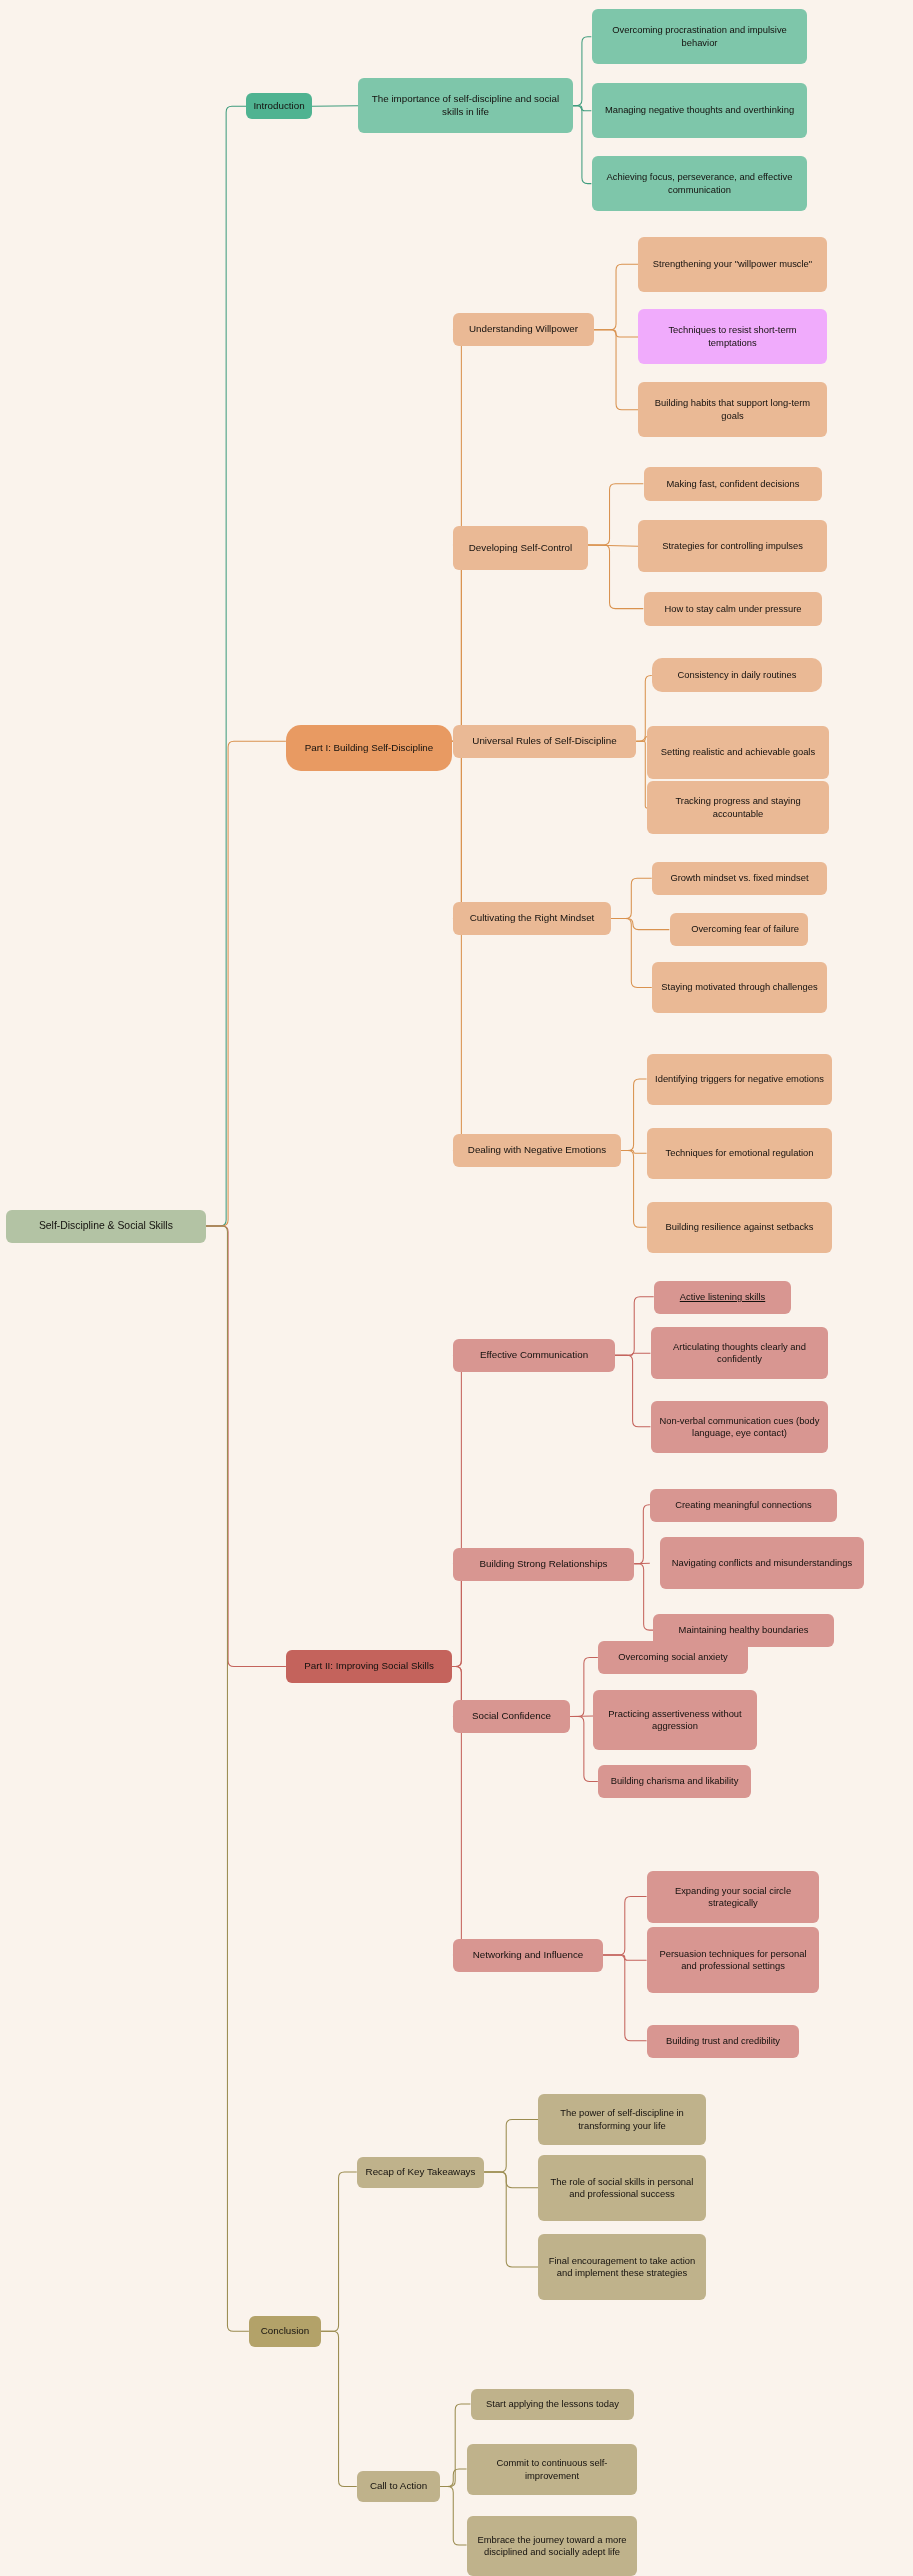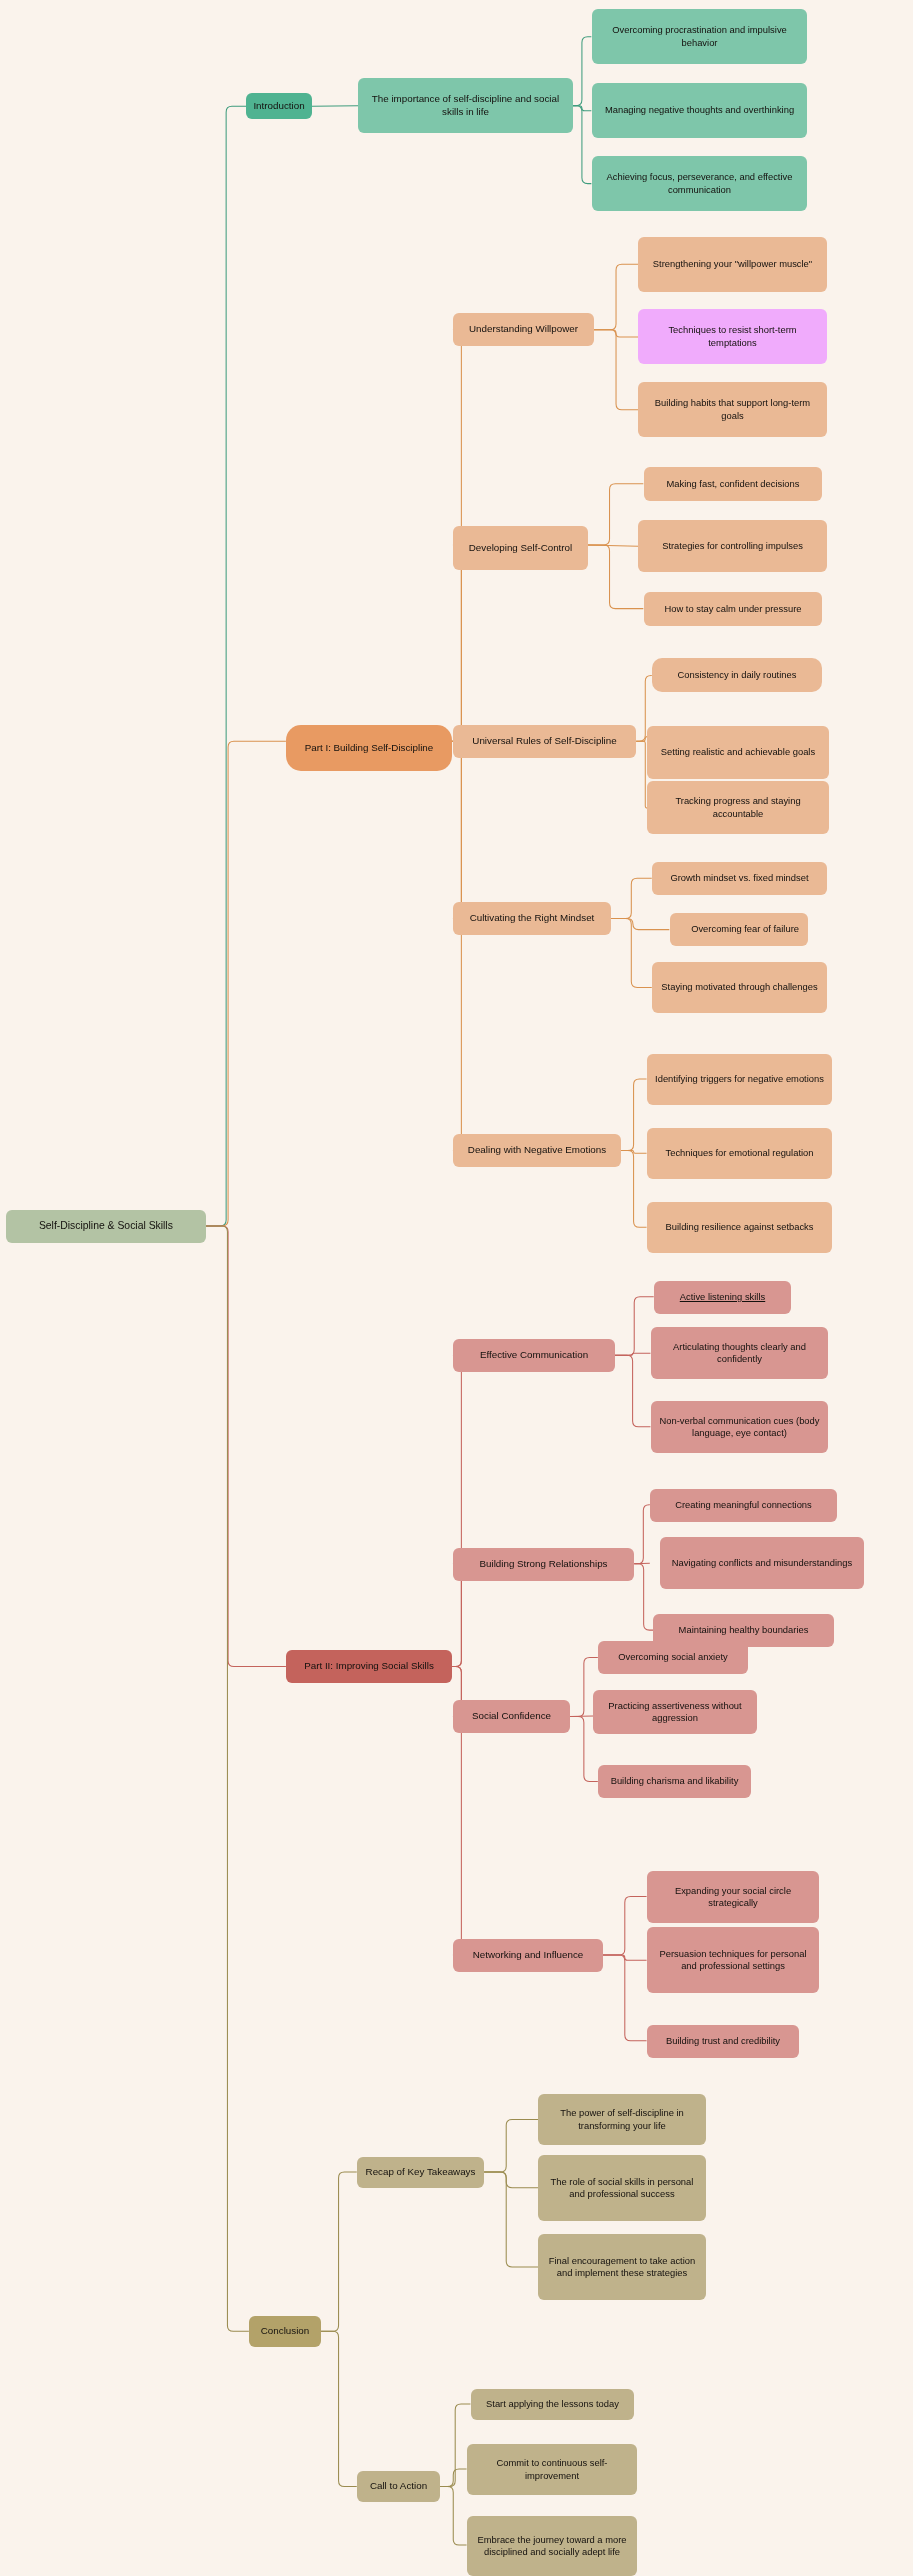--- a/index.html
+++ b/index.html
@@ -131,21 +131,21 @@
       <div class="node lvl-2" style="left: 453px; top: 1339px; width: 162px; height: 32.5px; background: rgb(216, 150, 145);">Effective Communication</div>
       <div class="node lvl-3" style="left: 654px; top: 1281px; width: 137px; height: 32.5px; background: rgb(216, 150, 145); text-decoration: underline;">Active listening skills</div>
       <div class="node lvl-3" style="left: 651px; top: 1327px; width: 177px; height: 52px; background: rgb(216, 150, 145);">Articulating thoughts clearly and confidently</div>
       <div class="node lvl-3" style="left: 651px; top: 1401px; width: 177px; height: 52px; background: rgb(216, 150, 145);">Non-verbal communication cues (body language, eye contact)</div>
       <div class="node lvl-2" style="left: 453px; top: 1548px; width: 181px; height: 32.5px; background: rgb(216, 150, 145);">Building Strong Relationships</div>
       <div class="node lvl-3" style="left: 650px; top: 1489px; width: 187px; height: 32.5px; background: rgb(216, 150, 145);">Creating meaningful connections</div>
       <div class="node lvl-3" style="left: 636px; top: 1537px; width: 204px; height: 52px; background: rgb(216, 150, 145); margin-left: 24px;">Navigating conflicts and misunderstandings</div>
       <div class="node lvl-3" style="left: 653px; top: 1614px; width: 181px; height: 32.5px; background: rgb(216, 150, 145);">Maintaining healthy boundaries</div>
       <div class="node lvl-2" style="left: 453px; top: 1700px; width: 117px; height: 32.5px; background: rgb(216, 150, 145);">Social Confidence</div>
       <div class="node lvl-3" style="left: 598px; top: 1641px; width: 150px; height: 32.5px; background: rgb(216, 150, 145);">Overcoming social anxiety</div>
-      <div class="node lvl-3" style="left: 593px; top: 1690px; width: 164px; height: 44px; background: rgb(216, 150, 145);">Practicing assertiveness without aggression</div>
+      <div class="node lvl-3" style="left: 593px; top: 1690px; width: 164px; height: 60px; background: rgb(216, 150, 145);">Practicing assertiveness without aggression</div>
       <div class="node lvl-3" style="left: 598px; top: 1765px; width: 153px; height: 32.5px; background: rgb(216, 150, 145);">Building charisma and likability</div>
       <div class="node lvl-2" style="left: 453px; top: 1939px; width: 150px; height: 32.5px; background: rgb(216, 150, 145);">Networking and Influence</div>
       <div class="node lvl-3" style="left: 647px; top: 1871px; width: 172px; height: 52px; background: rgb(216, 150, 145);">Expanding your social circle strategically</div>
       <div class="node lvl-3" style="left: 647px; top: 1927px; width: 172px; height: 66px; background: rgb(216, 150, 145);">Persuasion techniques for personal and professional settings</div>
       <div class="node lvl-3" style="left: 647px; top: 2025px; width: 152px; height: 32.5px; background: rgb(216, 150, 145);">Building trust and credibility</div>
       <div class="node lvl-1" style="left: 249px; top: 2316px; width: 72px; height: 31px; background: rgb(179, 162, 105);">Conclusion</div>
       <div class="node lvl-2" style="left: 357px; top: 2157px; width: 127px; height: 31px; background: rgb(191, 178, 139);">Recap of Key Takeaways</div>
       <div class="node lvl-3" style="left: 538px; top: 2094px; width: 168px; height: 51px; background: rgb(191, 178, 139);">The power of self-discipline in transforming your life</div>
       <div class="node lvl-3" style="left: 538px; top: 2155px; width: 168px; height: 66px; background: rgb(191, 178, 139);">The role of social skills in personal and professional success</div>
       <div class="node lvl-3" style="left: 538px; top: 2234px; width: 168px; height: 66px; background: rgb(191, 178, 139);">Final encouragement to take action and implement these strategies</div>

